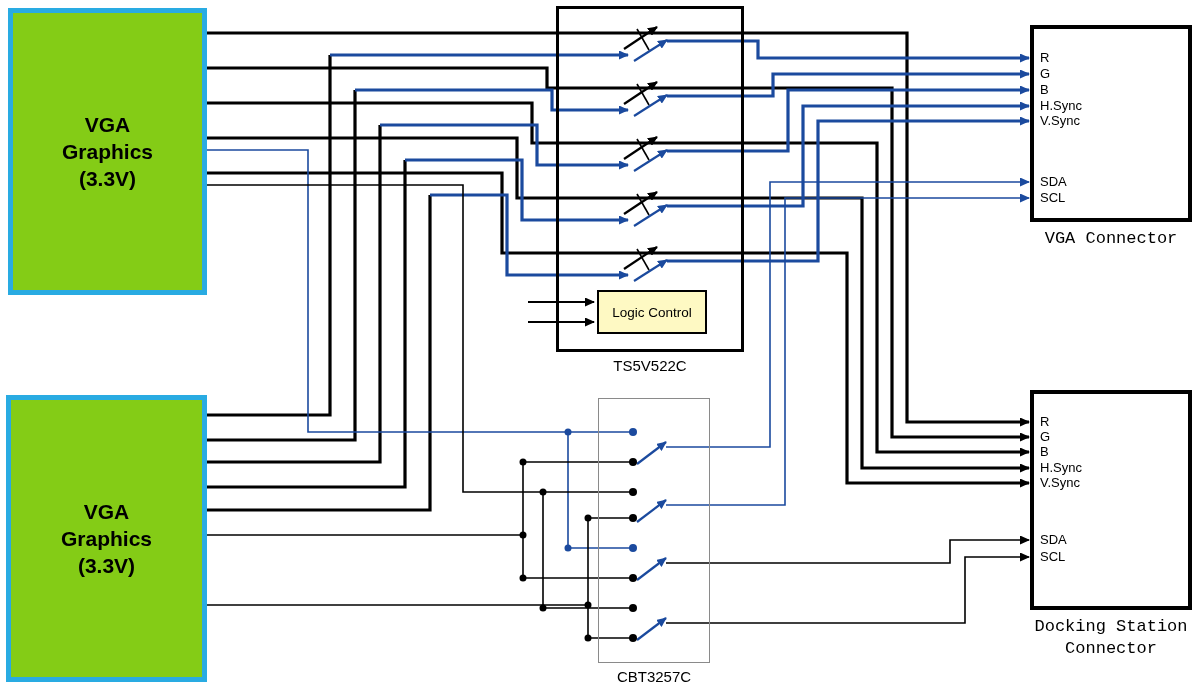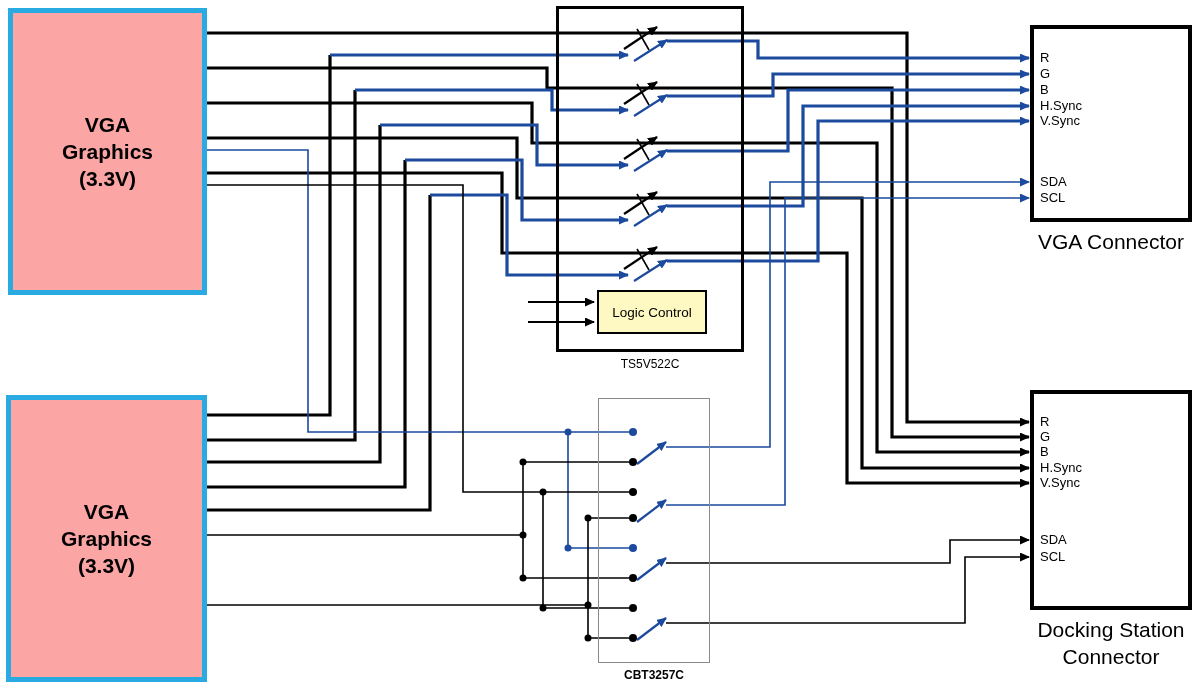--- a/index.html
+++ b/index.html
@@ -7,31 +7,31 @@
     --wire_blue:#1b4a9e;
     --source_box_border:#29abe2;
     --box_border:#000000;
     --background:#ffffff;
   }
   html,body{margin:0;padding:0;background:var(--background,#fff);}
   #stage{position:relative;width:1200px;height:691px;background:var(--background,#fff);
          font-family:"Liberation Sans",sans-serif;overflow:hidden;}
   svg.wires{position:absolute;left:0;top:0;z-index:1;}
   .box{position:absolute;box-sizing:border-box;z-index:2;display:flex;align-items:center;justify-content:center;}
-  .srcbox{border:5px solid var(--source_box_border,#29abe2);background:#fca5a5;}
+  .srcbox{border:5px solid var(--source_box_border,#29abe2);background:#84cc16;}
   .conbox{border:4px solid var(--box_border,#000);background:#fff;}
   .icbox{border:3px solid var(--box_border,#000);background:transparent;}
   .buswbox{border:1.5px solid #8a8a8a;background:transparent;}
   .lcbox{border:2.5px solid var(--box_border,#000);background:#fef9c3;z-index:3;}
   .srclabel{font-weight:bold;font-size:21px;line-height:1.3;text-align:center;white-space:pre-line;color:#000;}
   .lclabel{font-size:13.5px;color:#000;}
   .caption{position:absolute;z-index:2;color:#000;text-align:center;}
-  .cap-ic{font-size:12px;}
-  .cap-con{font-size:21px;white-space:pre-line;line-height:1.3;}
-  .cap-busw{font-size:12px;font-weight:bold;}
+  .cap-ic{font-size:15px;}
+  .cap-con{font-size:17px;white-space:pre-line;line-height:1.3;font-family:Liberation Mono, monospace;}
+  .cap-busw{font-size:15px;}
   .pin{position:absolute;z-index:3;font-size:13px;line-height:16px;color:#000;}
   
   .wk{stroke:var(--wire_black,#000);}
   .wb{stroke:var(--wire_blue,#1b4a9e);}
   .t3{stroke-width:3.2;}
   .t2{stroke-width:2.2;}
   .t1{stroke-width:1.6;}
   polyline,line{fill:none;stroke-linejoin:miter;}
   .dk{fill:var(--wire_black,#000);stroke:none;}
   .db{fill:var(--wire_blue,#1b4a9e);stroke:none;}

